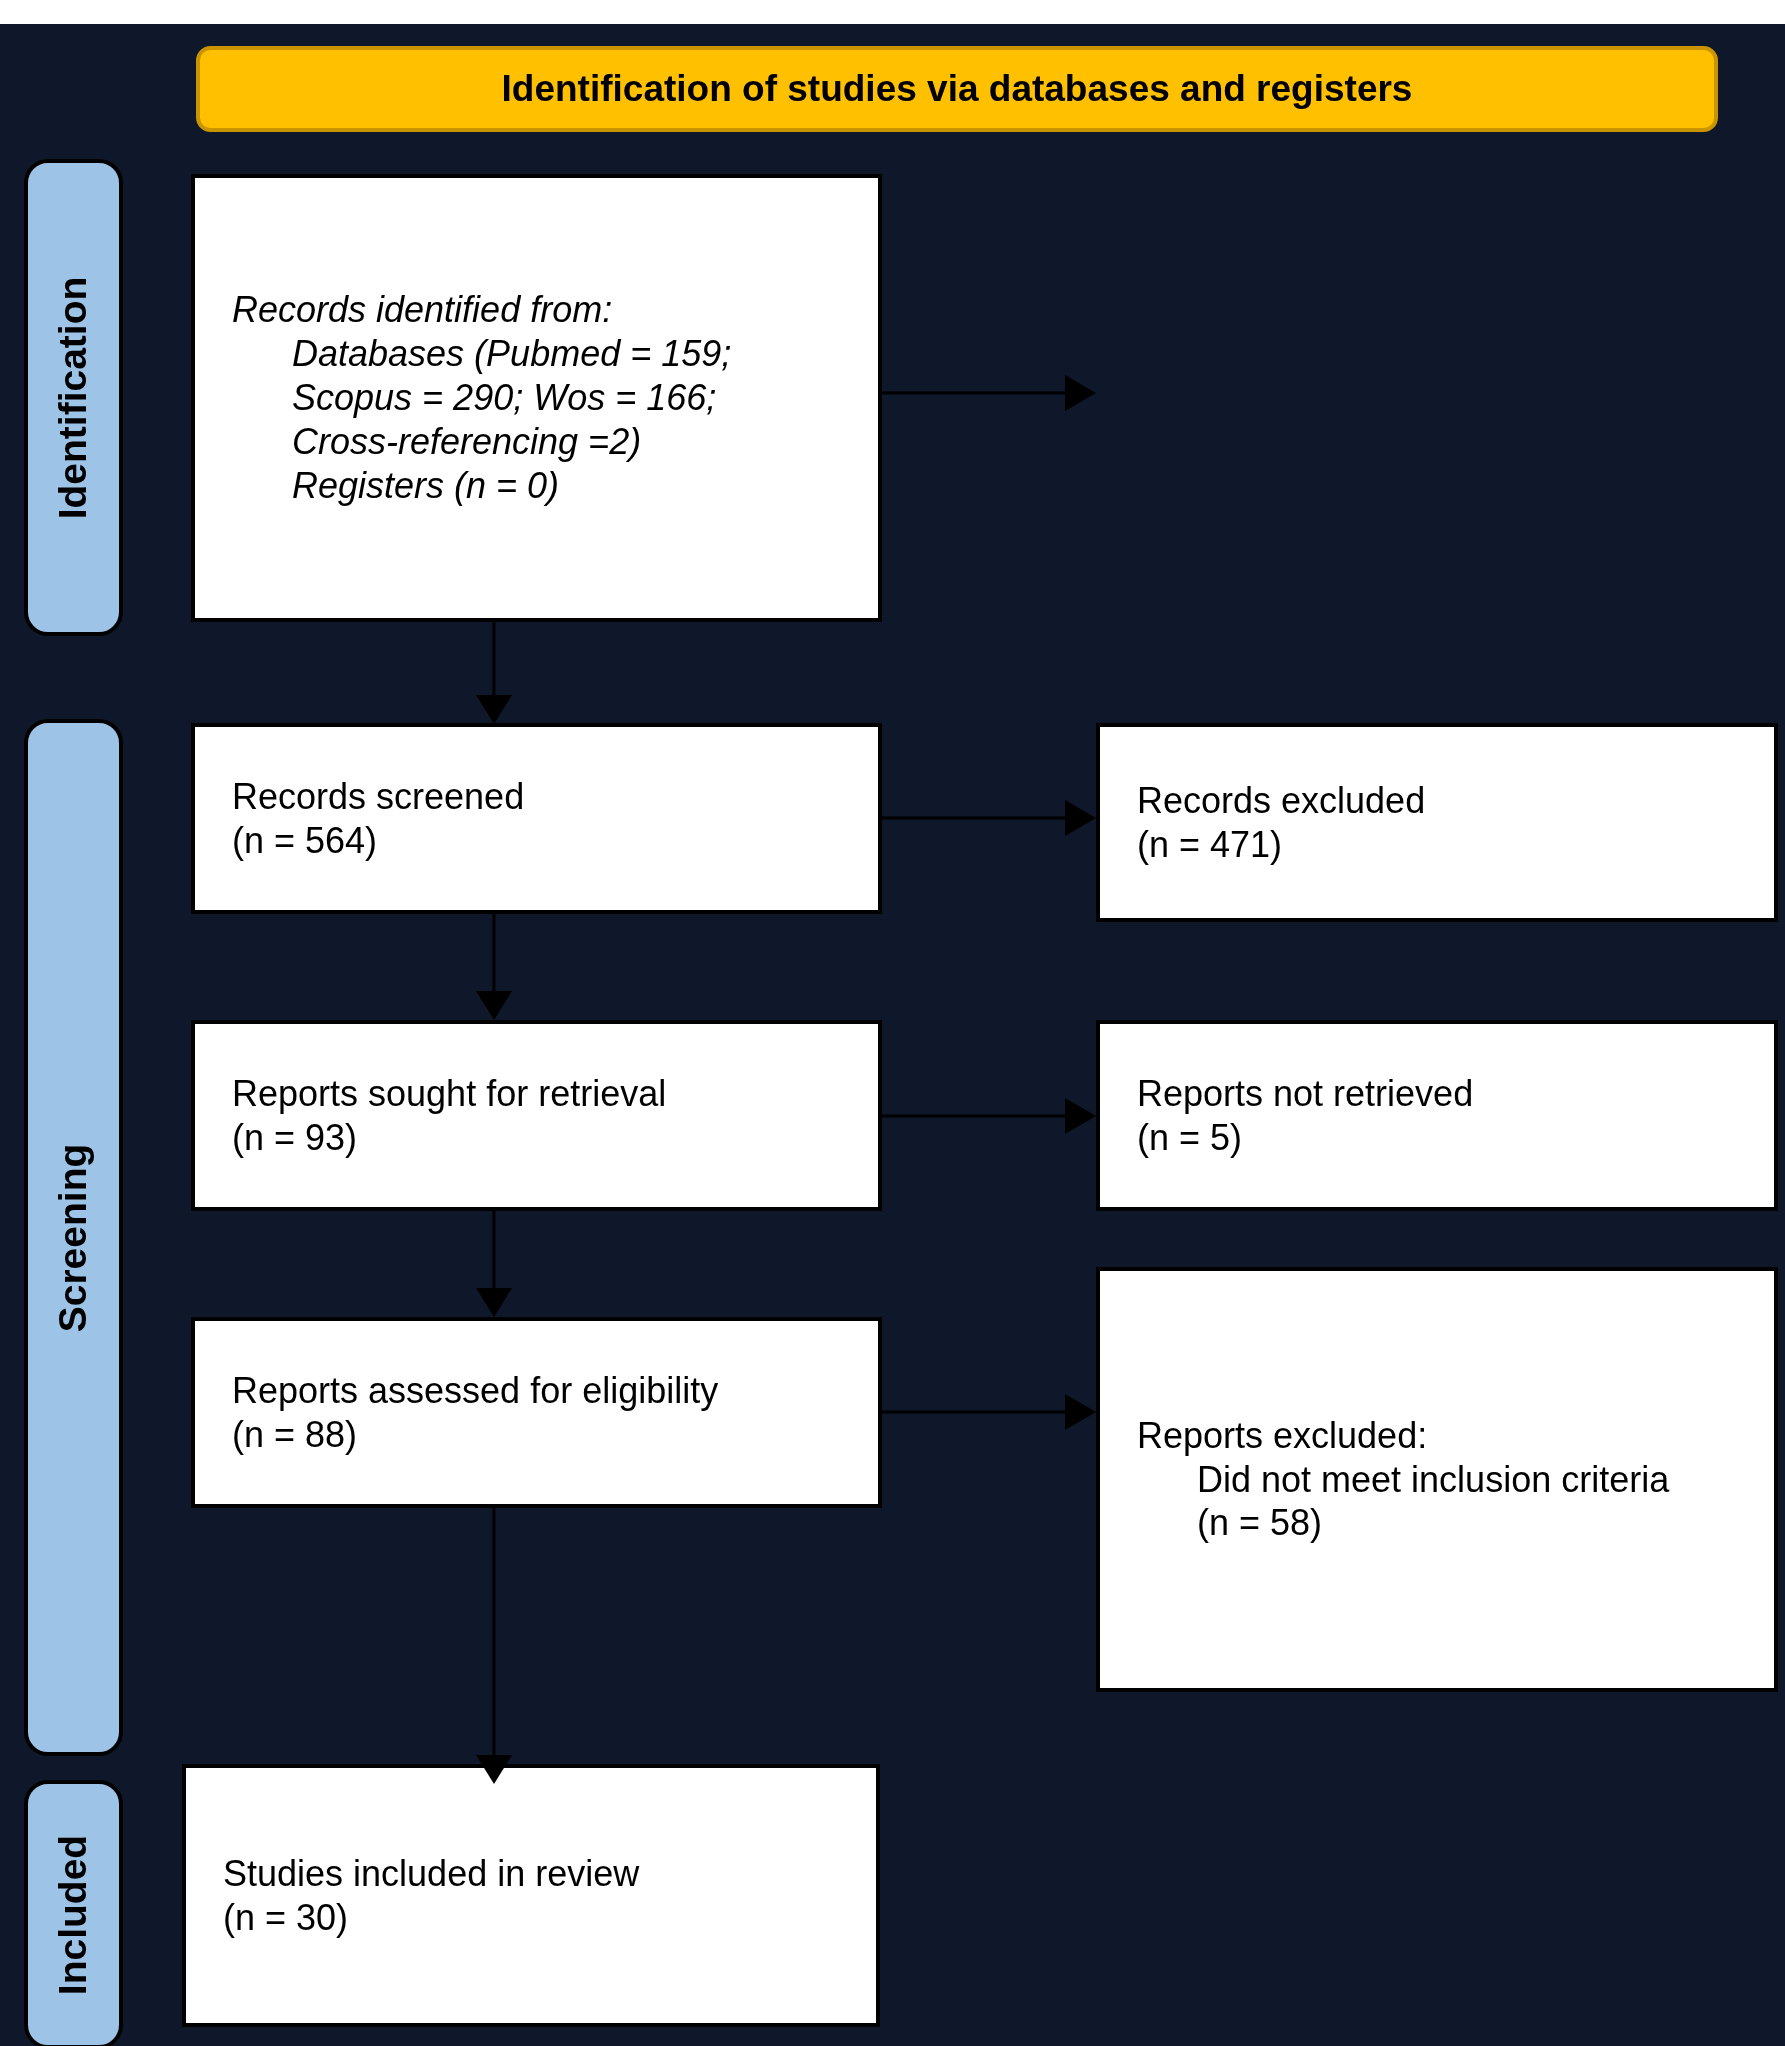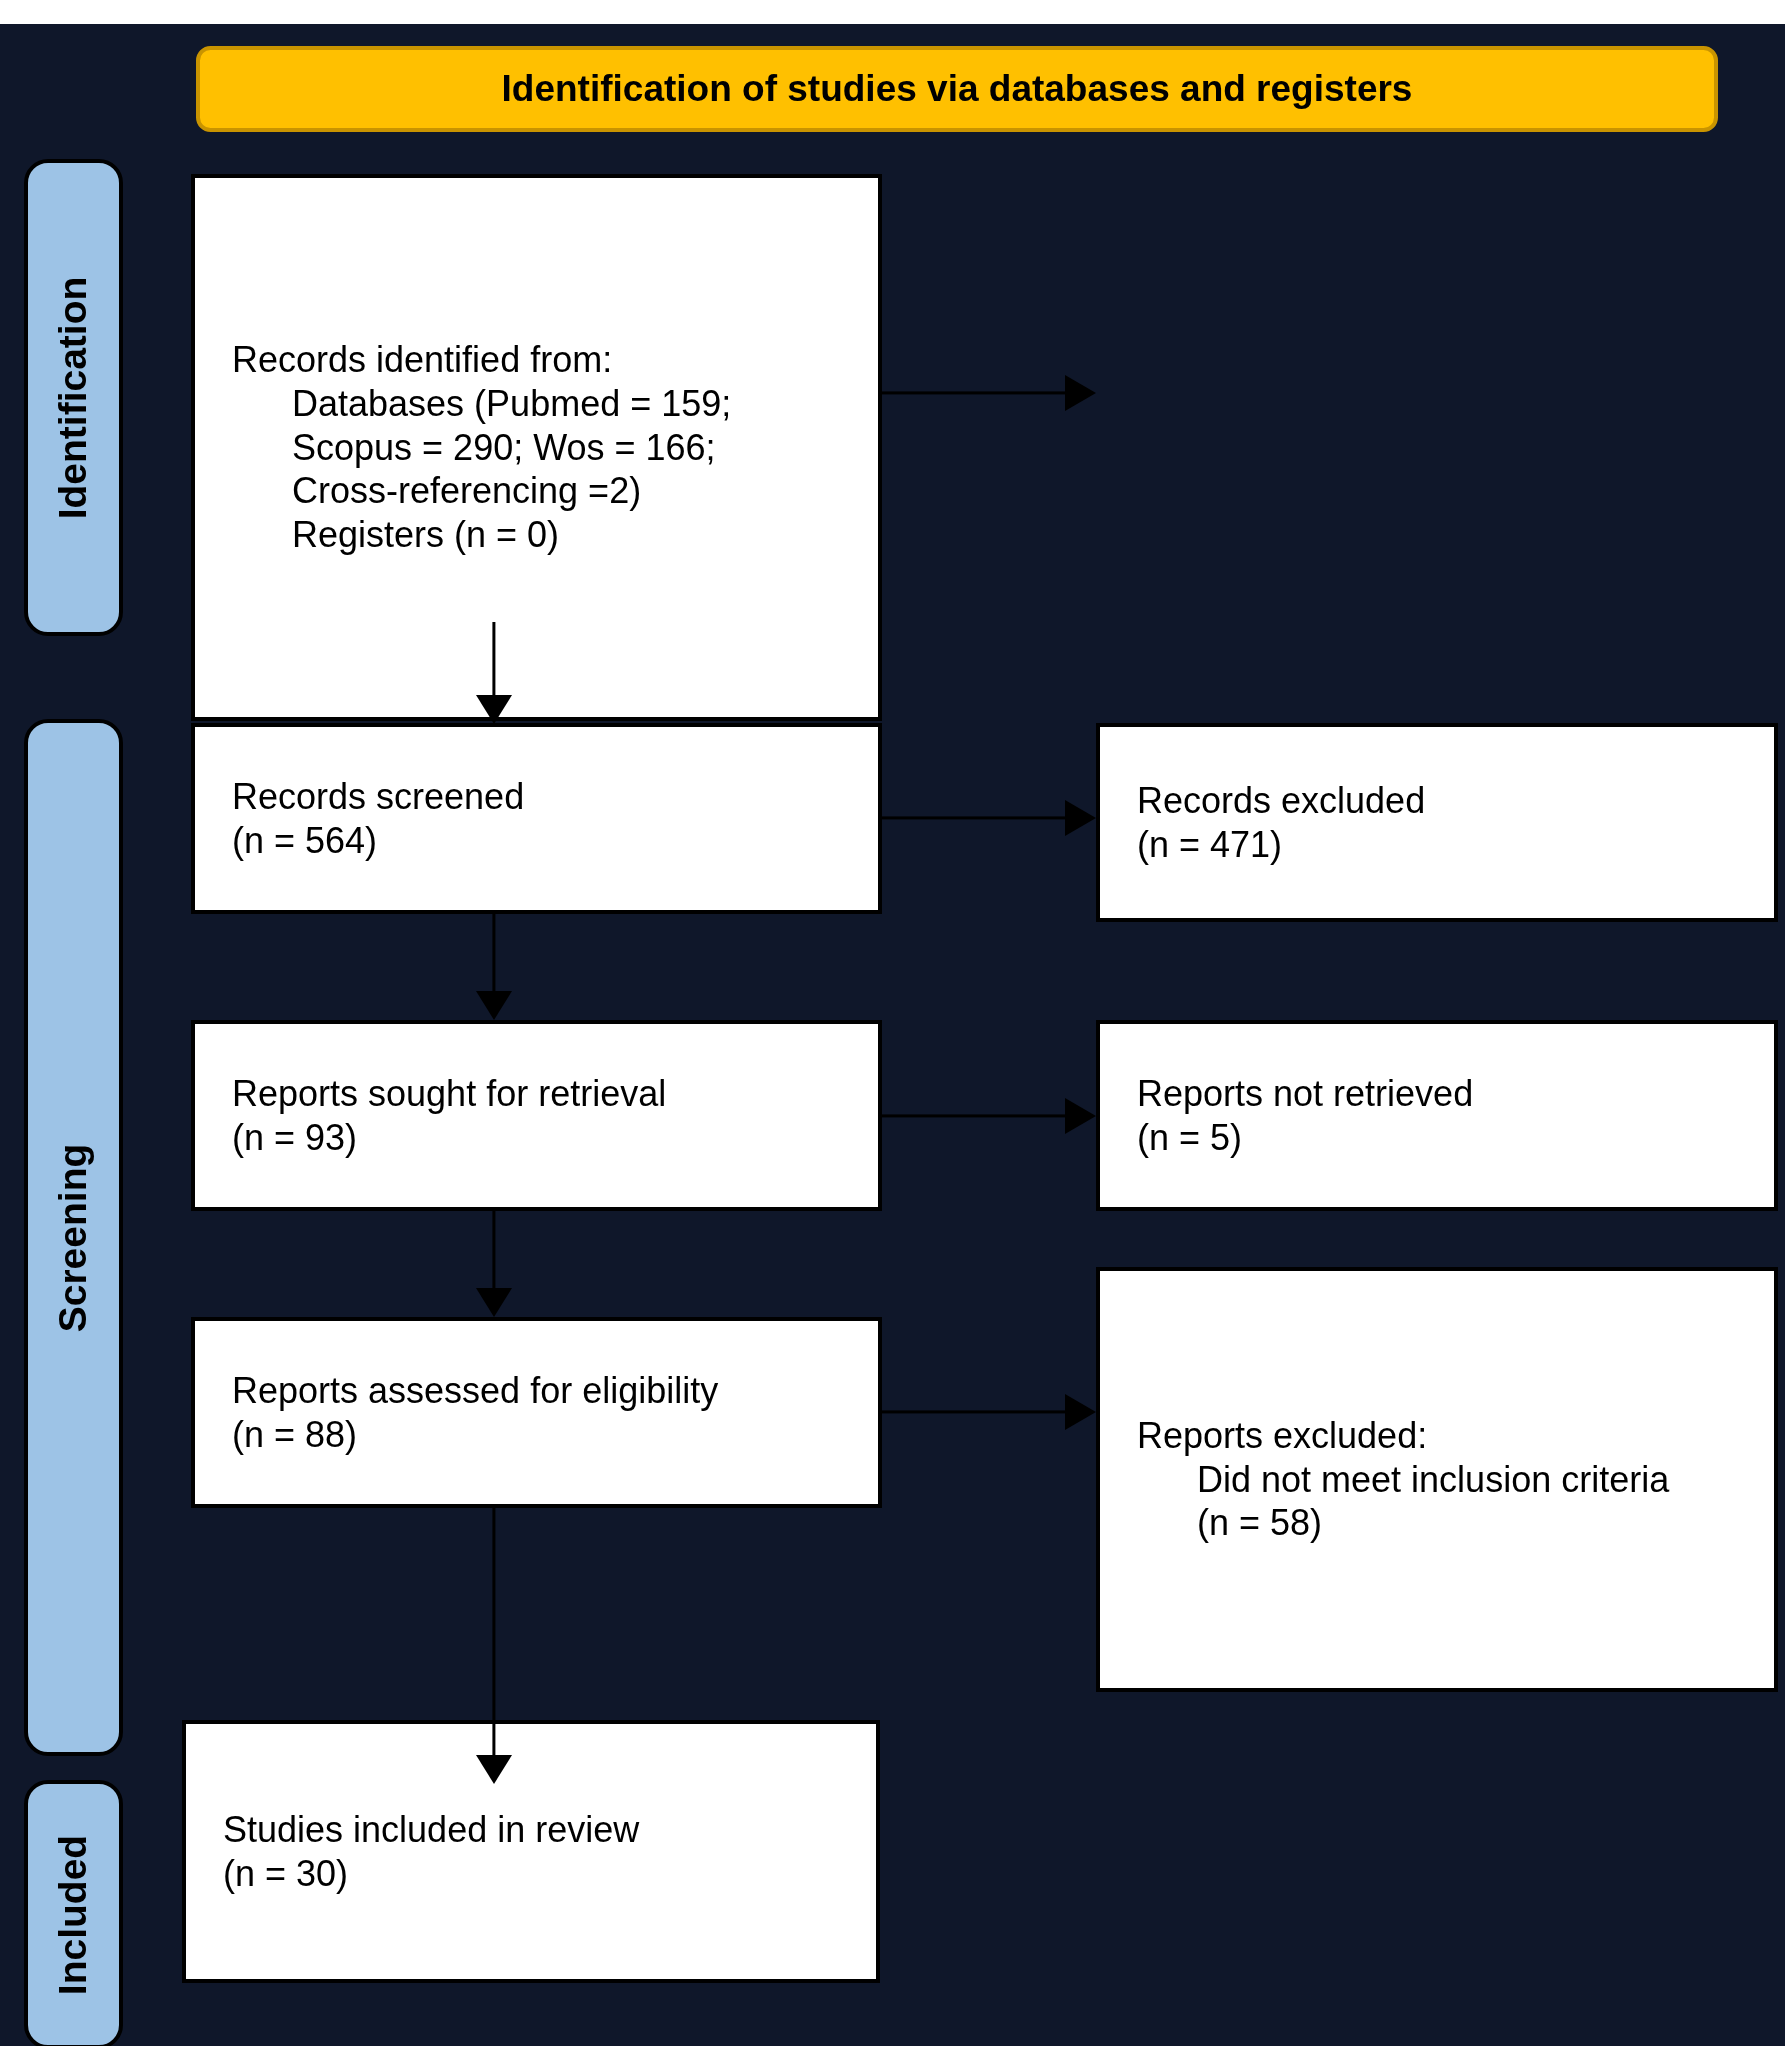--- a/index.html
+++ b/index.html
@@ -39,29 +39,29 @@
   .box{
     position:absolute;
     background:#FFFFFF;border:4px solid #000000;
     box-sizing:border-box;
     display:flex;flex-direction:column;justify-content:center;
     padding-left:37px;padding-right:14.5px;
     font-size:36px;line-height:1.22;
   }
   .col-left{left:191px;width:691px;}
   .col-right{left:1096px;width:682px;}
-  #box-records-identified{top:150px;height:547px;}
+  #box-records-identified{top:150px;height:448px;font-style:italic;}
   #box-records-removed{top:153px;height:445px;}
   #box-records-screened{top:699px;height:191px;}
   #box-records-excluded{top:699px;height:199px;}
   #box-reports-sought{top:996px;height:191px;}
   #box-reports-not-retrieved{top:996px;height:191px;}
   #box-reports-assessed{top:1293px;height:191px;}
   #box-reports-excluded{top:1243px;height:425px;}
-  #box-studies-included{left:182px;width:698px;top:1696px;height:263px;}
+  #box-studies-included{left:182px;width:698px;top:1740px;height:263px;}
   .ind{padding-left:60px;}
   .it{font-style:italic;}
   
   .varrow{position:absolute;width:35px;}
   .varrow .line{position:absolute;left:50%;transform:translateX(-50%);top:0;bottom:26px;width:3.2px;background:#000;}
   .varrow .head{position:absolute;bottom:0;left:50%;transform:translateX(-50%);width:0;height:0;
     border-left:18px solid transparent;border-right:18px solid transparent;border-top:29px solid #000;}
   #arrow-v1{left:476px;top:598px;height:102px;}
   #arrow-v2{left:476px;top:890px;height:106px;}
   #arrow-v3{left:476px;top:1187px;height:106px;}

